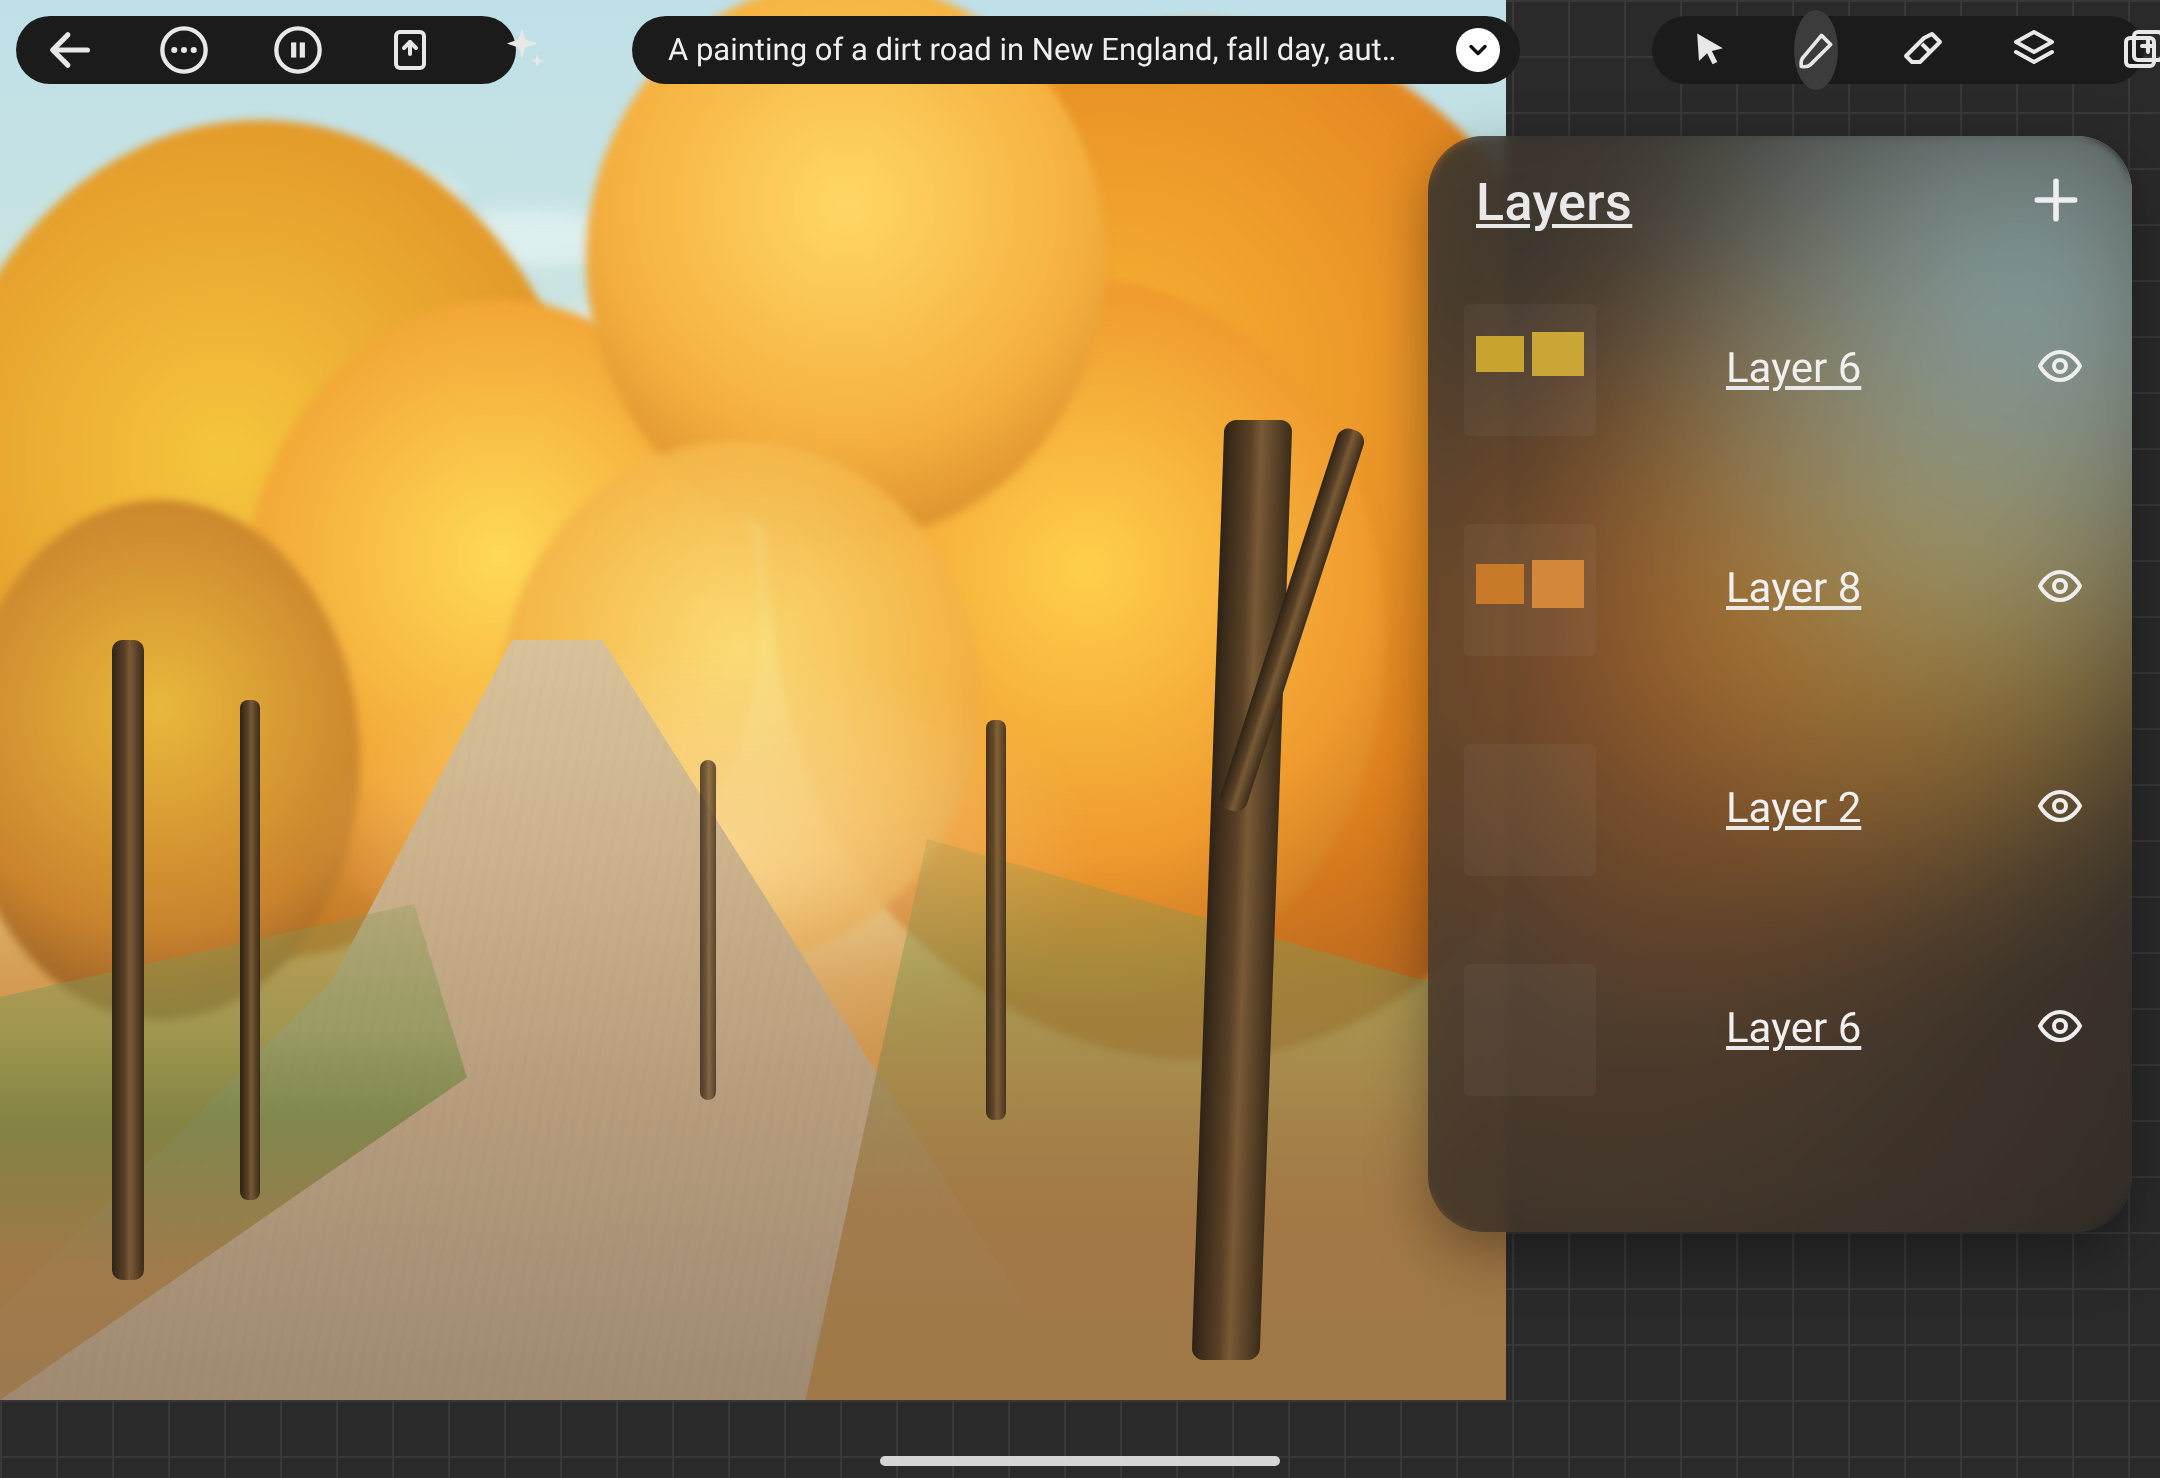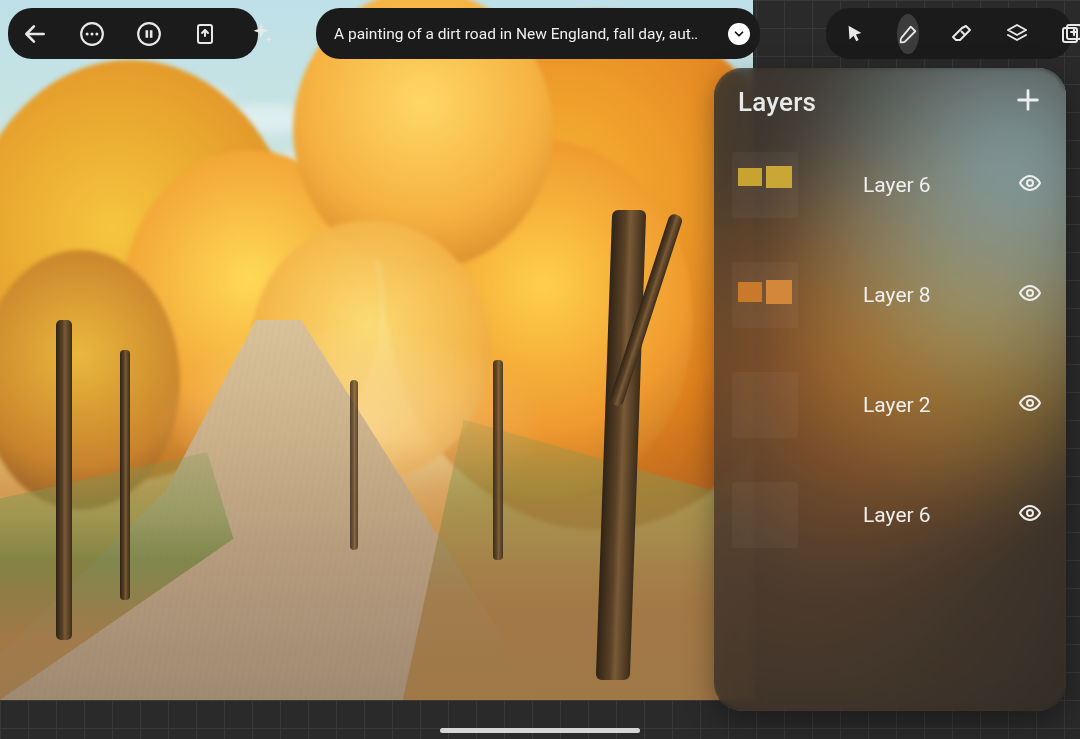--- a/index.html
+++ b/index.html
@@ -76,21 +76,21 @@
   .t2 { left: 56px; top: 320px; width: 16px; height: 320px; border-radius:5px;}
   .t3 { left: 120px; top: 350px; width: 10px; height: 250px; border-radius:4px;}
   .t4 { left: 350px; top: 380px; width: 8px; height: 170px; border-radius:4px; opacity:.8;}
   .t5 { right: 250px; top: 360px; width: 10px; height: 200px; border-radius:4px; opacity:.9;}
   .haze { position:absolute; left:150px; top:320px; width:400px; height:220px; background: radial-gradient(ellipse at center, rgba(255,240,200,.55), transparent 70%); filter: blur(6px);}
 
   
   .chip {
     position: absolute;
     top: 8px;
-    height: 51px;
+    height: 34px;
     background: #1b1b1b;
     border-radius: 24px;
     display: flex;
     align-items: center;
     padding: 0 14px;
     gap: 31px;
     color: #e8e8e8;
   }
   .chip-left { left: 8px; width: 250px; }
   .chip-prompt { left: 316px; width: 444px; justify-content: space-between; padding: 0 10px 0 18px;}
@@ -101,25 +101,26 @@
   .dot-badge { width: 22px; height:22px; border-radius:50%; background:#fff; display:flex; align-items:center; justify-content:center;}
   .ico-btn { width:40px; height:40px; border-radius:50%; display:flex; align-items:center; justify-content:center; }
   .ico-btn.active { background:#3c3c3c; }
 
   
   .layers-panel {
     position: absolute;
     top: 68px;
     right: 14px;
     width: 352px;
-    height: 643px;
+    height: 548px;
     border-radius: 28px;
     overflow: hidden;
     color: #e9e9e9;
     box-shadow: 0 10px 30px rgba(0,0,0,.35), inset 0 0 0 1px rgba(255,255,255,.05);
+    text-decoration: underline;
   }
   .layers-bg {
     position:absolute; inset:-40px;
     background:
       radial-gradient(circle at 78% 20%, #b8dfe6 0%, transparent 35%),
       radial-gradient(circle at 70% 38%, #f2c24a 0%, transparent 40%),
       radial-gradient(circle at 45% 45%, #e67e2e 0%, transparent 50%),
       radial-gradient(circle at 30% 70%, #6b4e36 0%, transparent 55%),
       linear-gradient(180deg,#4d4438,#3d342b);
     filter: blur(30px);

